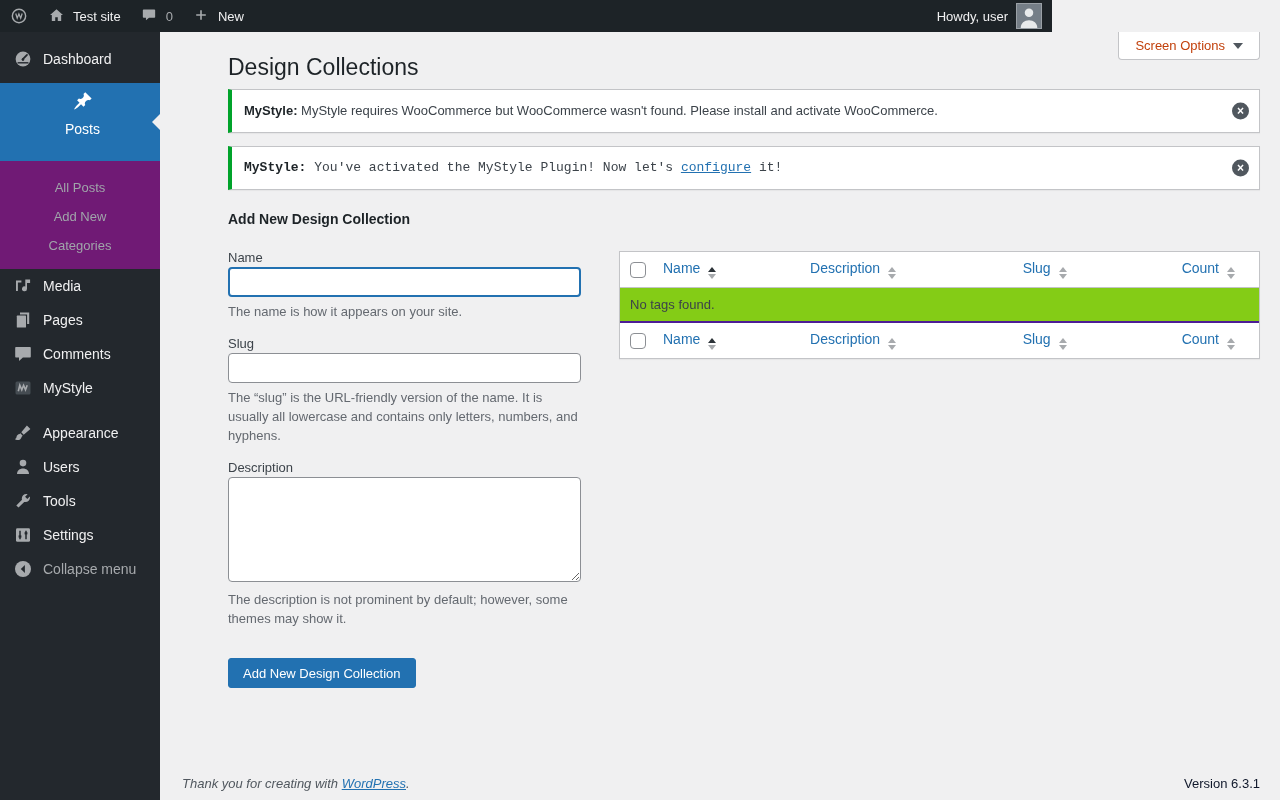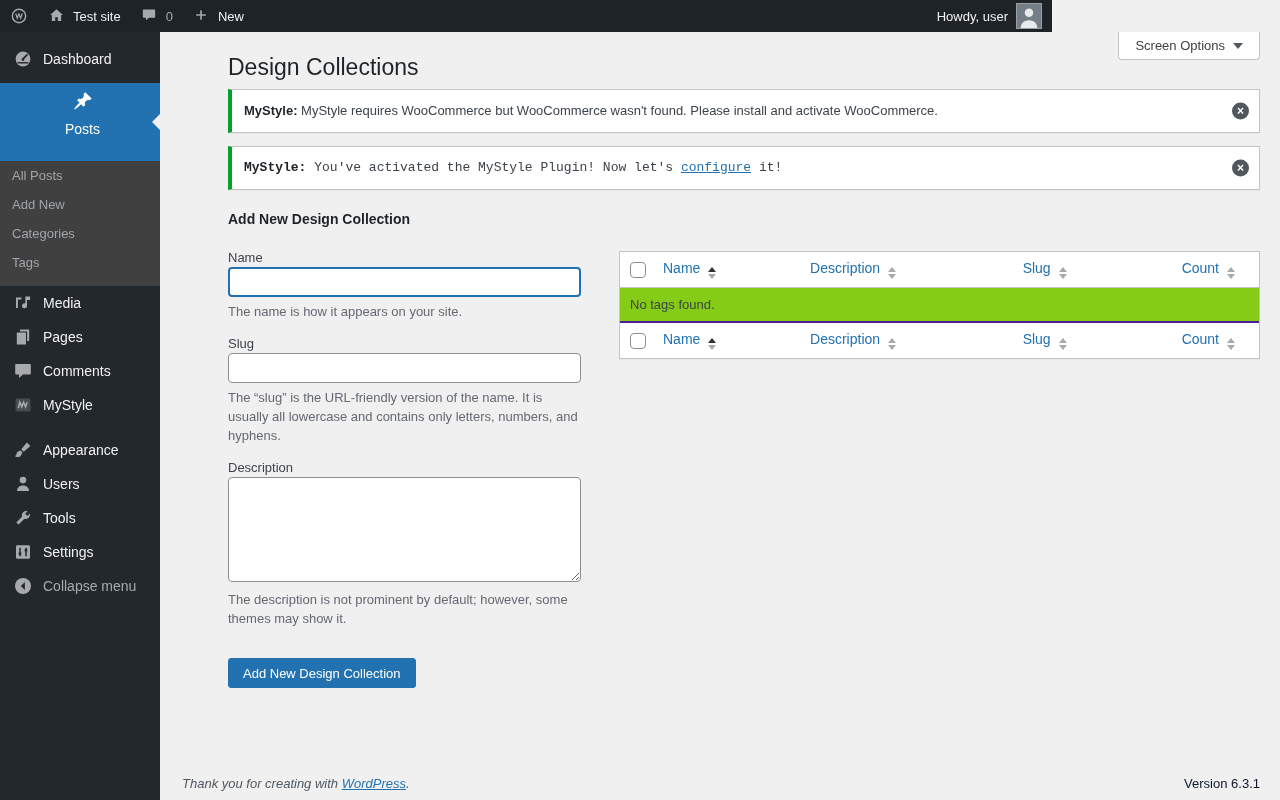--- a/index.html
+++ b/index.html
@@ -31,35 +31,35 @@
     display:flex; align-items:center; gap:10px; padding:7px 8px 7px 13px;
     color:#f0f0f1; cursor:pointer; position:relative;
   }
   .micon { width:20px; height:20px; color:#a7aaad; flex:none; }
   .menu-item.active { background:#2271b1; color:#fff; padding-top:8px; padding-bottom:24px;flex-direction:column; }
   .menu-item.active .micon { color:#fff; }
   .menu-item.active::after {
     content:""; position:absolute; right:0; top:50%; transform:translateY(-50%);
     border:8px solid transparent; border-right-color:#f0f0f1;
   }
-  .submenu { background:#404040; padding:0 0 9px; }
+  .submenu { background:#701a75; padding:12px 0 9px;text-align:center; }
   .submenu-item { display:block; padding:7px 12px; color:#a0a5aa; font-size:13px; cursor:pointer; text-decoration:none; }
   .sep-s { height:7px; } .sep-b { height:11px; }
   .collapse-item { color:#a7aaad; }
   .collapse-item .micon { color:#a7aaad; }
 
   
   #content { position:absolute; top:32px; left:160px; right:0; bottom:0; background:#f0f0f1; }
   .wrap { padding:0 20px 0 22px;margin-left:46px; }
   h1.page-title { font-size:23px; font-weight:400; color:#1d2327; padding:21px 0 4px; line-height:29px; }
 
   .screen-options {
     position:absolute; top:0; right:20px; background:#fff;
     border:1px solid #c3c4c7; border-top:none; border-radius:0 0 4px 4px;
-    padding:6px 16px; color:#404040; display:flex; align-items:center; gap:8px; cursor:pointer;
+    padding:6px 16px; color:#c2410c; display:flex; align-items:center; gap:8px; cursor:pointer;
   }
   .caret-down { width:0; height:0; border-left:5px solid transparent; border-right:5px solid transparent; border-top:6px solid #50575e; }
 
   .notice {
     position:relative; background:#fff; border:1px solid #c3c4c7; border-left:4px solid #00a32a;
     box-shadow:0 1px 1px rgba(0,0,0,.04); padding:12px 40px 12px 12px; line-height:18px;
   }
   .notice-1 { margin-top:3px; }
   .notice-2 { margin-top:13px;font-family:Liberation Mono, monospace; }
   .notice b { color:#1d2327; }
@@ -188,21 +188,20 @@
           <path d="M10.44 3.02l1.82-1.82 6.36 6.35-1.83 1.82c-1.05-.68-2.48-.57-3.41.36l-.75.75c-.92.93-1.04 2.35-.35 3.41l-1.83 1.82-2.41-2.41-2.8 2.79c-.42.42-3.38 2.71-3.8 2.29s1.86-3.39 2.28-3.81l2.79-2.79-2.41-2.42 1.83-1.82c1.05.69 2.48.57 3.4-.36l.75-.75c.93-.92 1.05-2.35.36-3.41z"></path>
         </svg>
     </span>
     <span>Posts</span>
   </div>
 
   <div class="submenu">
     <a class="submenu-item">All Posts</a>
     <a class="submenu-item">Add New</a>
     <a class="submenu-item">Categories</a>
-    <a class="submenu-item">Tags</a>
   </div>
 
   <div class="menu-item">
     <span class="micon">
       <svg viewBox="0 0 20 20" width="20" height="20" fill="currentColor">
           <path d="M3 4.5h5.4v1.9H4.9V15H3zM12.3 3.4v7a2.5 2.5 0 101.7 2.36V7.1h3.1V3.4z"></path>
         </svg>
     </span>
     <span>Media</span>
   </div>

